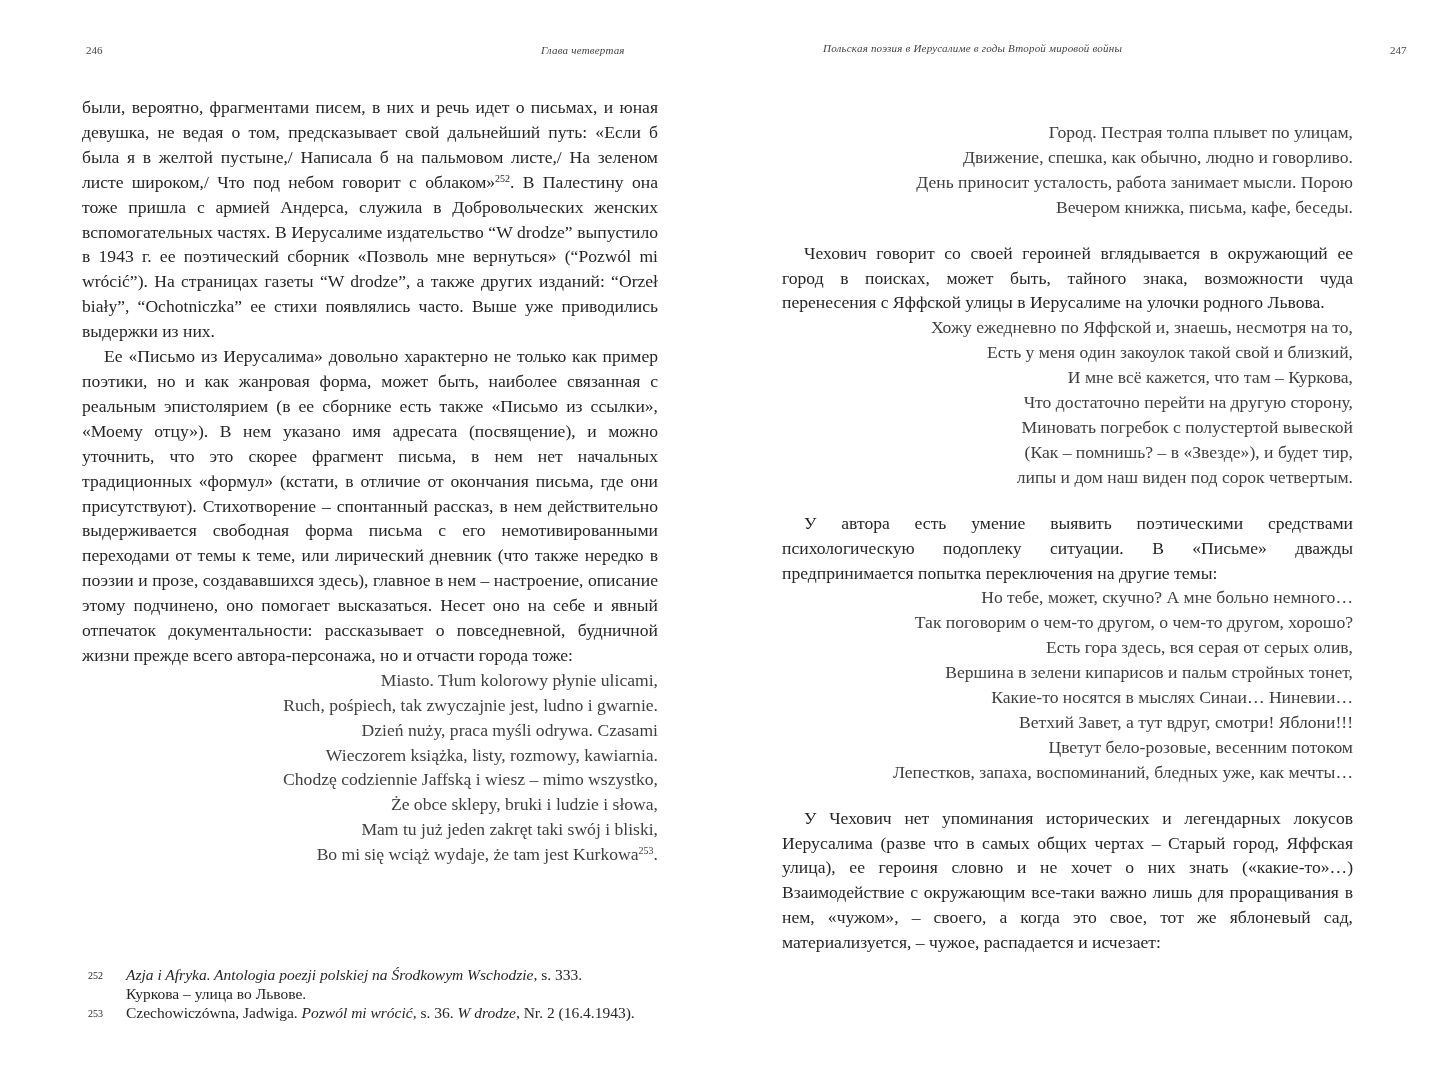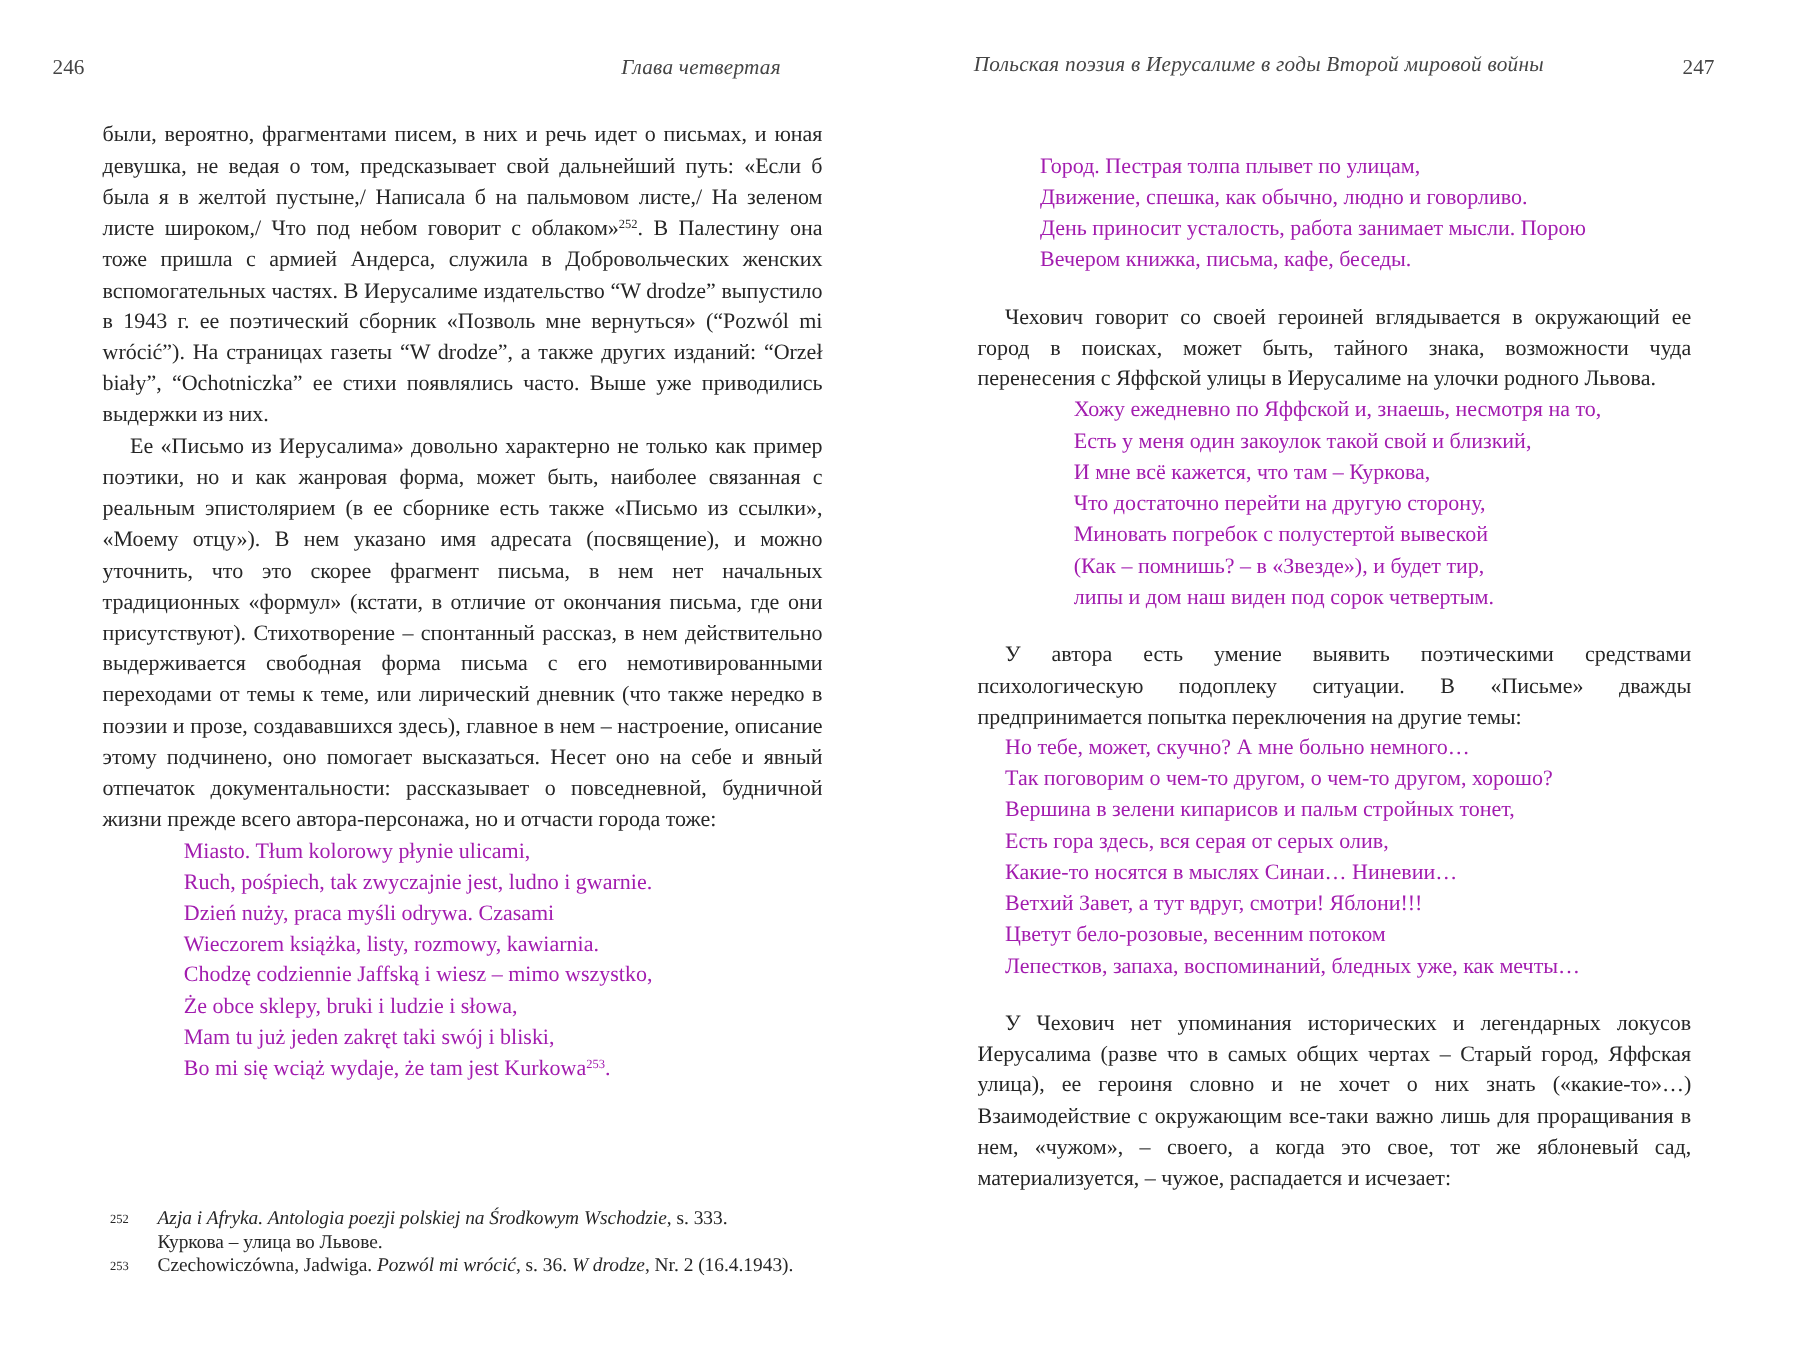--- a/index.html
+++ b/index.html
@@ -3,30 +3,30 @@
 <meta charset="utf-8">
 <style>
   html, body { margin: 0; padding: 0; background: #ffffff; }
   body {
     width: 1439px; height: 1080px; position: relative; overflow: hidden;
     font-family: "Liberation Serif", "DejaVu Serif", serif;
     color: #2a2a2a;
   }
   .spread { position: absolute; inset: 0; display: flex; }
   .page { position: relative; width: 719px; height: 1080px; }
-  .header { position: absolute; top: 44px; font-size: 17px; color: #444; }
+  .header { position: absolute; top: 44px; font-size: 11px; color: #444; margin-left: 44px; }
   .header .num { font-style: normal; }
   .header .title { font-style: italic; letter-spacing: 0.2px; font-family: Liberation Serif, serif; }
   .text {
     position: absolute; font-size: 17.6px; line-height: 24.9px;
     text-align: justify; color: #262626;
   }
   .text p { margin: 0; }
   .indent { text-indent: 22px; }
-  .verse { font-size: 17.6px; line-height: 24.9px; text-align: left; color: #a21caf; }
+  .verse { font-size: 17.6px; line-height: 24.9px; text-align: right; color: #404040; }
   .verse div { white-space: nowrap; }
   sup { font-size: 10px; line-height: 0; vertical-align: 6px; }
   .fn { position: absolute; font-size: 15.5px; line-height: 19px; color: #262626; }
   .fn .row { display: flex; }
   .fn .mark { width: 38px; font-size: 10px; vertical-align: top; padding-top: 1px; flex: none; }
   .fn i { font-style: italic; }
 </style>
 </head>
 <body>
 
@@ -94,22 +94,22 @@
         <div>И мне всё кажется, что там – Куркова,</div>
         <div>Что достаточно перейти на другую сторону,</div>
         <div>Миновать погребок с полустертой вывеской</div>
         <div>(Как – помнишь? – в «Звезде»), и будет тир,</div>
         <div>липы и дом наш виден под сорок четвертым.</div>
       </div>
       <p class="indent" style="margin-top:21px;">У автора есть умение выявить поэтическими средствами психологическую подоплеку ситуации. В «Письме» дважды предпринимается попытка переключения на другие темы:</p>
       <div class="verse" style="padding-left:22px;">
         <div>Но тебе, может, скучно? А мне больно немного…</div>
         <div>Так поговорим о чем-то другом, о чем-то другом, хорошо?</div>
+        <div>Есть гора здесь, вся серая от серых олив,</div>
         <div>Вершина в зелени кипарисов и пальм стройных тонет,</div>
-        <div>Есть гора здесь, вся серая от серых олив,</div>
         <div>Какие-то носятся в мыслях Синаи… Ниневии…</div>
         <div>Ветхий Завет, а тут вдруг, смотри! Яблони!!!</div>
         <div>Цветут бело-розовые, весенним потоком</div>
         <div>Лепестков, запаха, воспоминаний, бледных уже, как мечты…</div>
       </div>
       <p class="indent" style="margin-top:21px;">У Чехович нет упоминания исторических и легендарных локусов Иерусалима (разве что в самых общих чертах – Старый город, Яффская улица), ее героиня словно и не хочет о них знать («какие-то»…) Взаимодействие с окружающим все-таки важно лишь для проращивания в нем, «чужом», – своего, а когда это свое, тот же яблоневый сад, материализуется, – чужое, распадается и исчезает:</p>
     </div>
   </div>
 
 </div>

